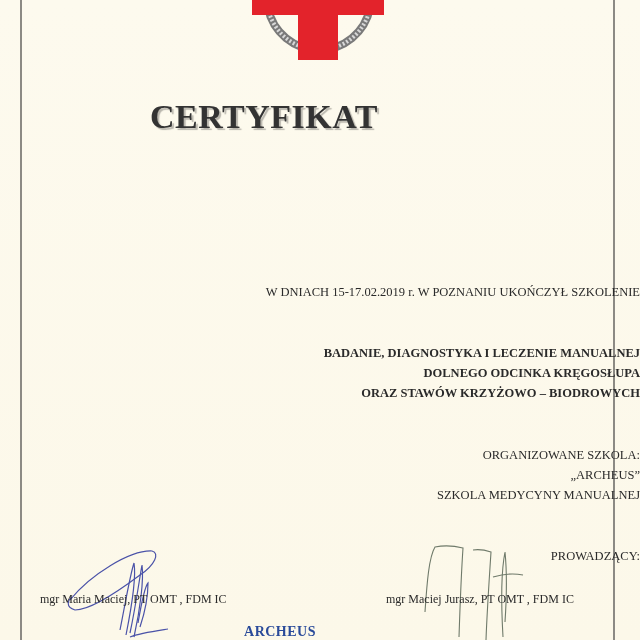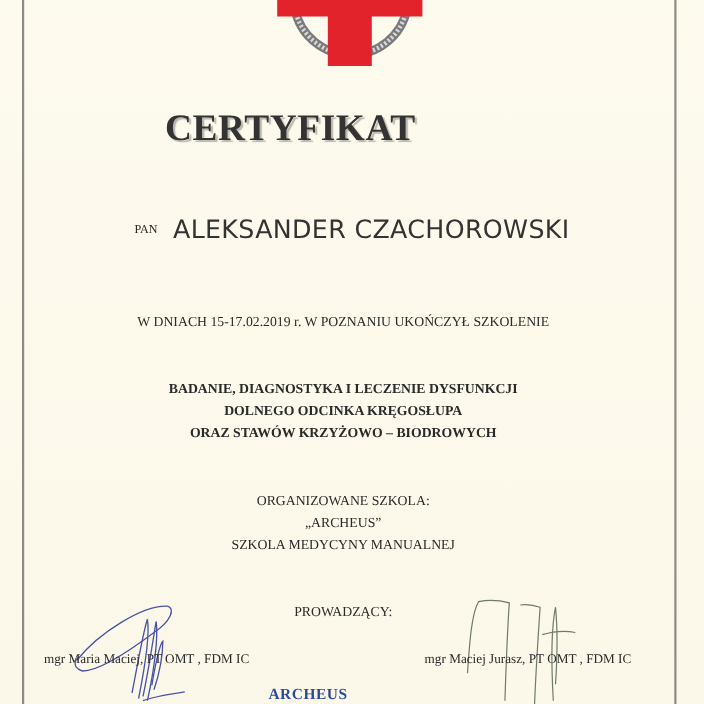--- a/index.html
+++ b/index.html
@@ -22,21 +22,21 @@
     .name-row {
       position: absolute; left: 0; width: 640px; top: 196px; text-align: center;
       white-space: nowrap;
     }
     .pan { font-size: 11px; margin-right: 10px; vertical-align: middle; }
     .person {
       font-family: "DejaVu Sans", "Liberation Sans", sans-serif; font-size: 23px;
       color: #333; vertical-align: middle; letter-spacing: 0.3px;
     }
     .line {
-      position: absolute; left: 0; width: 624px; text-align: center; font-size: 12.5px; white-space: nowrap;
+      position: absolute; left: 0; width: 624px; text-align: right; font-size: 12.5px; white-space: nowrap; padding-left: 16px;
     }
     .bold { font-weight: bold; font-size: 12.5px; }
     .sig-name { position: absolute; font-size: 12px; white-space: nowrap; }
     .sig { position: absolute; }
     .footer-brand {
       position: absolute; left: 0; width: 560px; top: 624px; text-align: center;
       color: #2a4b9a; font-weight: bold; font-size: 14px; letter-spacing: 0.5px;
     }
   </style>
 </head>
@@ -48,28 +48,24 @@
 
   <svg class="logo" viewBox="240 0 160 70" width="160" height="70">
     <path d="M 268 8 A 52 52 0 0 0 370 8" fill="none" stroke="#7a7a7a" stroke-width="8"></path>
     <path d="M 268 8 A 52 52 0 0 0 370 8" fill="none" stroke="#d8d8d8" stroke-width="4" stroke-dasharray="2 2"></path>
     <rect x="252" y="0" width="132" height="15" fill="#e3232b"></rect>
     <rect x="298" y="0" width="40" height="60" fill="#e3232b"></rect>
   </svg>
 
   <div class="title">CERTYFIKAT</div>
 
-  <div class="name-row">
-    <span class="pan">PAN</span>
-    <span class="person">ALEKSANDER CZACHOROWSKI</span>
-  </div>
 
   <div class="line" style="top:285px">W DNIACH 15-17.02.2019 r. W POZNANIU UKOŃCZYŁ SZKOLENIE</div>
 
-  <div class="line bold" style="top:346px">BADANIE, DIAGNOSTYKA I LECZENIE DYSFUNKCJI</div>
+  <div class="line bold" style="top:346px">BADANIE, DIAGNOSTYKA I LECZENIE MANUALNEJ</div>
   <div class="line bold" style="top:366px">DOLNEGO ODCINKA KRĘGOSŁUPA</div>
   <div class="line bold" style="top:386px">ORAZ STAWÓW KRZYŻOWO – BIODROWYCH</div>
 
   <div class="line" style="top:448px">ORGANIZOWANE SZKOLA:</div>
   <div class="line" style="top:468px">„ARCHEUS”</div>
   <div class="line" style="top:488px">SZKOLA MEDYCYNY MANUALNEJ</div>
 
   <div class="line" style="top:549px">PROWADZĄCY:</div>
 
   <svg class="sig" style="left:60px;top:545px" width="120" height="95" viewBox="0 0 120 95">

